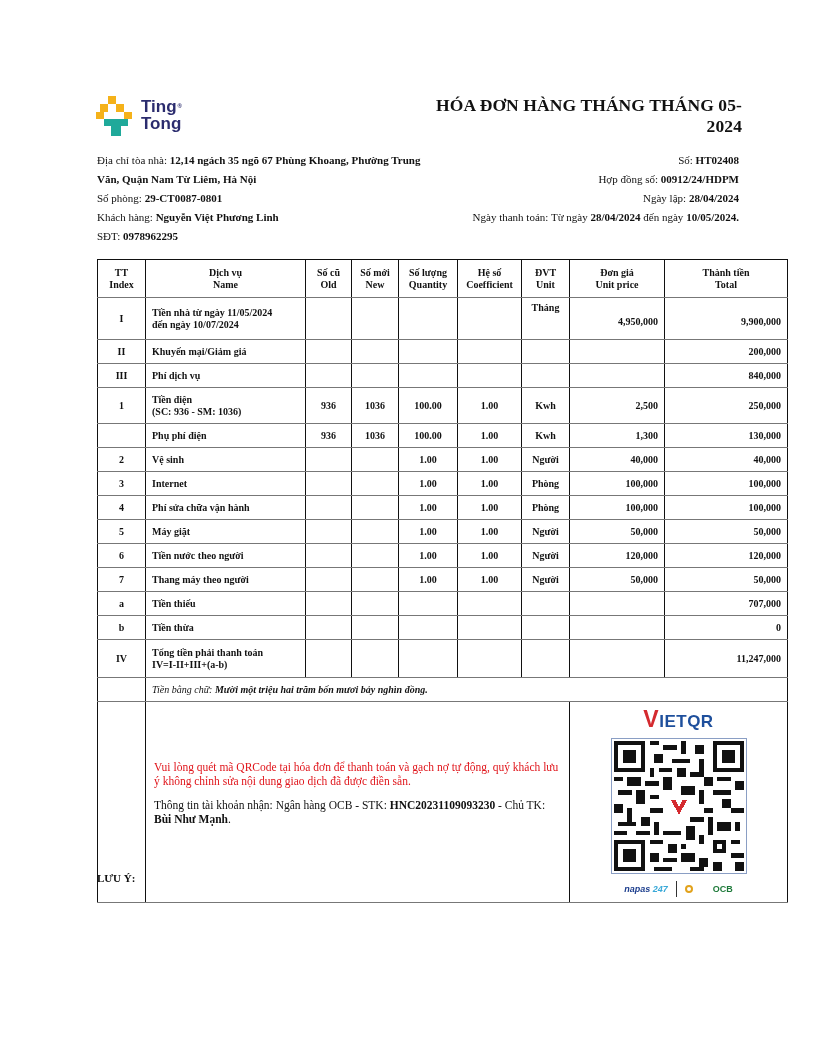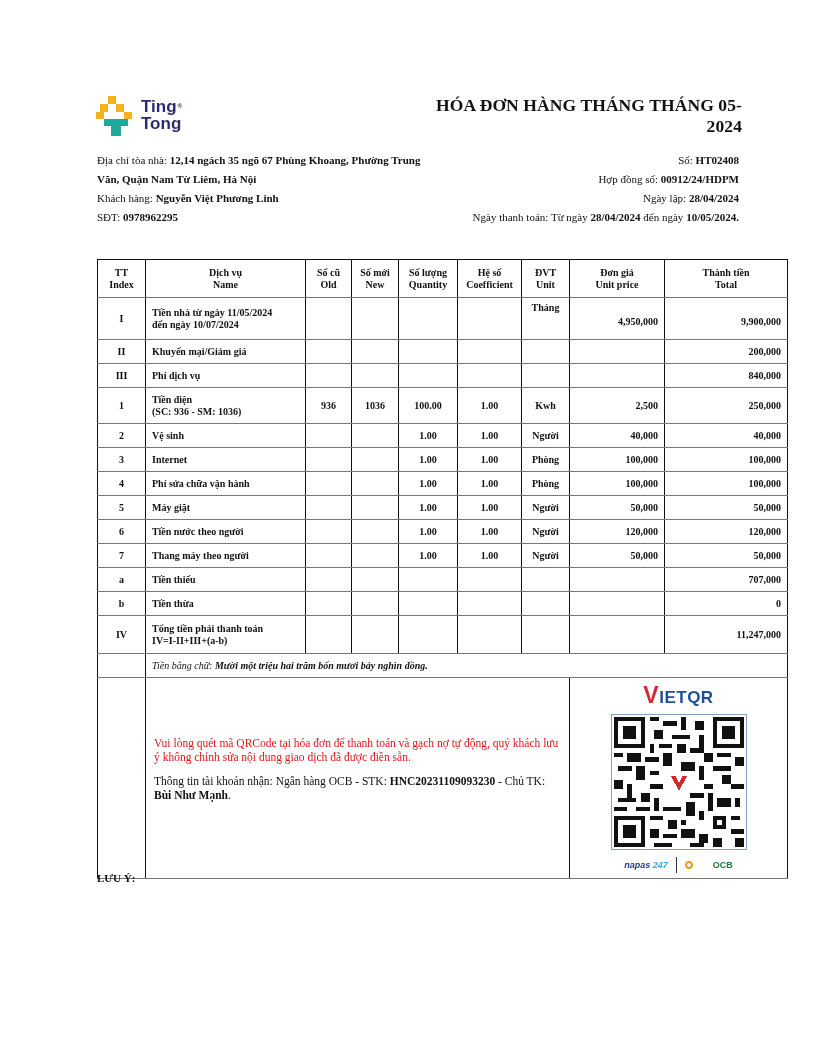--- a/index.html
+++ b/index.html
@@ -74,20 +74,23 @@
       <div><span>Ting</span><span class="reg">®</span></div>
       <div>Tong</div>
     </div>
   </div>
 
   <div class="title">HÓA ĐƠN HÀNG THÁNG THÁNG 05-2024</div>
 
   <div class="info-left">
     <div style="white-space:normal">
       <span>Địa chỉ tòa nhà: </span><b>12,14 ngách 35 ngõ 67 Phùng Khoang, Phường Trung Văn, Quận Nam Từ Liêm, Hà Nội</b>
+    </div>
+    <div class="info-line">
+      <span>Số phòng: </span><b>29-CT0087-0801</b>
     </div>
     <div class="info-line">
       <span>Khách hàng: </span><b>Nguyễn Việt Phương Linh</b>
     </div>
     <div class="info-line">
       <span>SĐT: </span><b>0978962295</b>
     </div>
   </div>
 
   <div class="info-right">
@@ -204,20 +207,31 @@
           </td>
       <td class="c">936</td>
       <td class="c">1036</td>
       <td class="c">100.00</td>
       <td class="c">1.00</td>
       <td class="c">Kwh</td>
       <td class="r">2,500</td>
       <td class="r">250,000</td>
     </tr>
 
+    <tr class="row">
+      <td class="c"></td>
+      <td>Phụ phí điện</td>
+      <td class="c">936</td>
+      <td class="c">1036</td>
+      <td class="c">100.00</td>
+      <td class="c">1.00</td>
+      <td class="c">Kwh</td>
+      <td class="r">1,300</td>
+      <td class="r">130,000</td>
+    </tr>
 
     <tr class="row">
       <td class="c">2</td>
       <td>Vệ sinh</td>
       <td class="c"></td>
       <td class="c"></td>
       <td class="c">1.00</td>
       <td class="c">1.00</td>
       <td class="c">Người</td>
       <td class="r">40,000</td>

